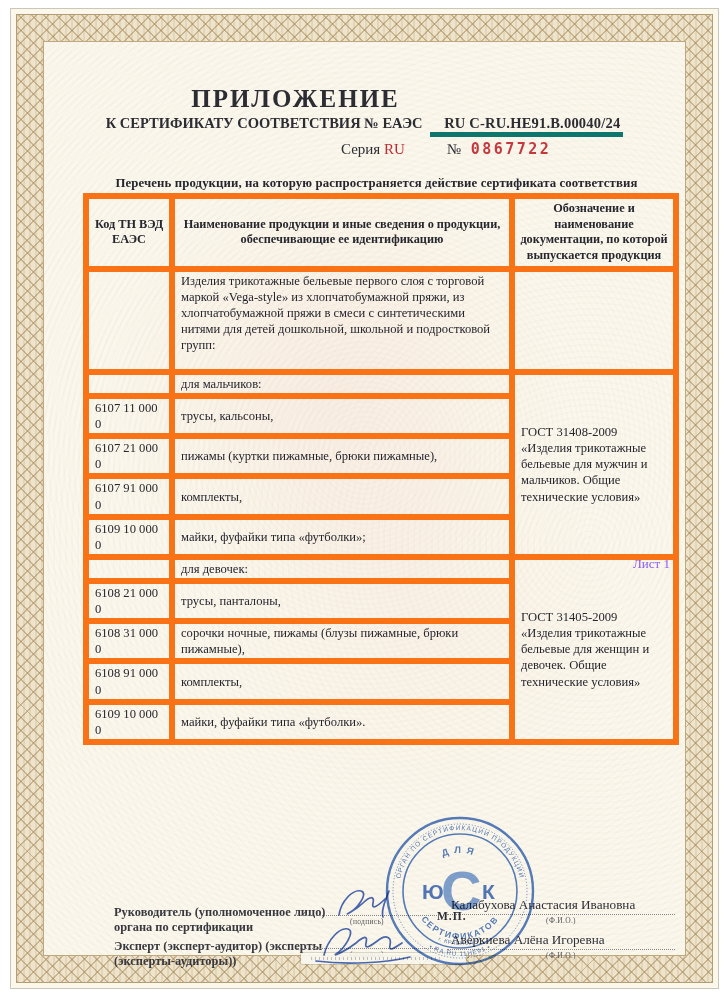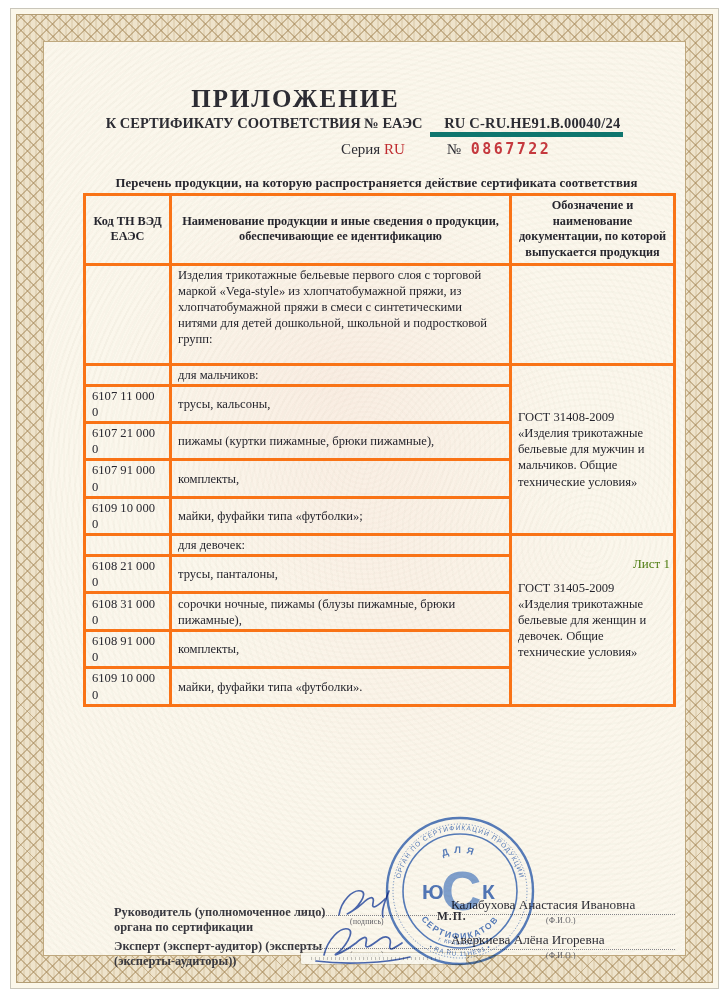--- a/index.html
+++ b/index.html
@@ -71,34 +71,34 @@
   .tbl-caption{
     position:absolute;left:0;top:167px;width:707px;text-align:center;z-index:2;
     font-size:12.8px;font-weight:bold;color:#26262e;letter-spacing:.1px;margin-left:12px;
   }
   table.products{
     position:absolute;left:72px;top:184px;width:590px;z-index:2;
     border-collapse:collapse;table-layout:fixed;
     font-size:12.6px;color:#26262e;
   }
   table.products td,table.products th{
-    border:3px solid #f97316;padding:1px 6px;vertical-align:middle;
+    border:6px solid #f97316;padding:1px 6px;vertical-align:middle;
     line-height:1.28;font-weight:normal;text-align:left;
   }
   col.c1{width:86px;}col.c2{width:340px;}col.c3{width:164px;}
   tr.hdr th{height:60px;text-align:center;vertical-align:middle;font-weight:bold;font-size:12.3px;padding:2px 4px;}
   tr.introrow td{height:95px;vertical-align:top;}
   td.introcell{text-align:justify;padding:3px 8px 3px 9px;line-height:16px;}
   tr.r{height:21px;}
   tr.r2{height:38px;}
   td.doccell{vertical-align:top;padding:2px 5px;line-height:1.3;font-size:12.6px;}
   td.doccell .dcode{display:inline;}
   .sheet{
     position:absolute;right:48px;top:547px;z-index:2;
-    font-size:13px;color:#4d7c0f;
+    font-size:13px;color:#8b5cf6;
   }
   
   .f-label{
     position:absolute;z-index:2;font-size:12.4px;font-weight:600;color:#38383f;line-height:14.5px;
   }
   .f-lab1{left:103px;top:896px;width:215px;}
   .f-lab2{left:103px;top:930px;width:230px;}
   .sigline{
     position:absolute;z-index:2;border-bottom:1px dotted #85858a;height:1px;
   }

